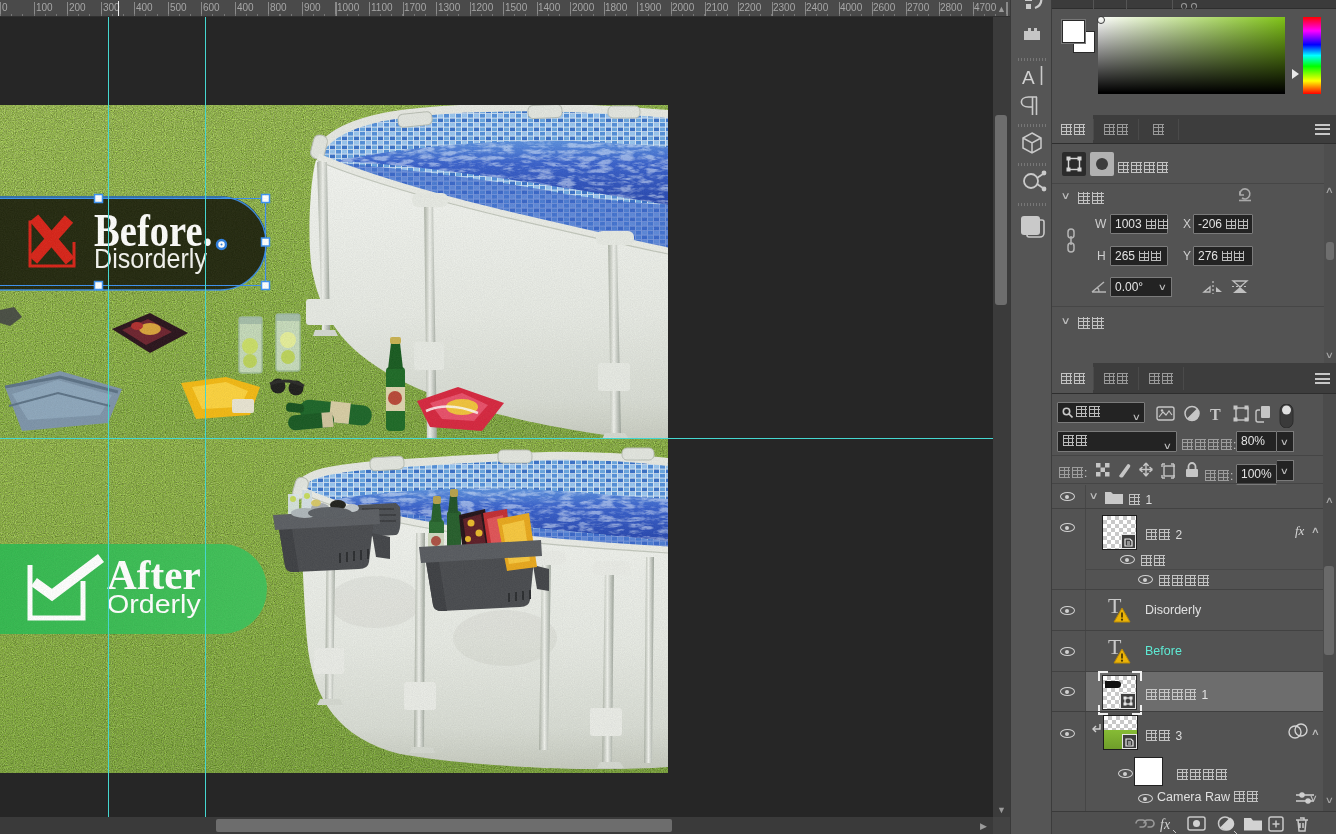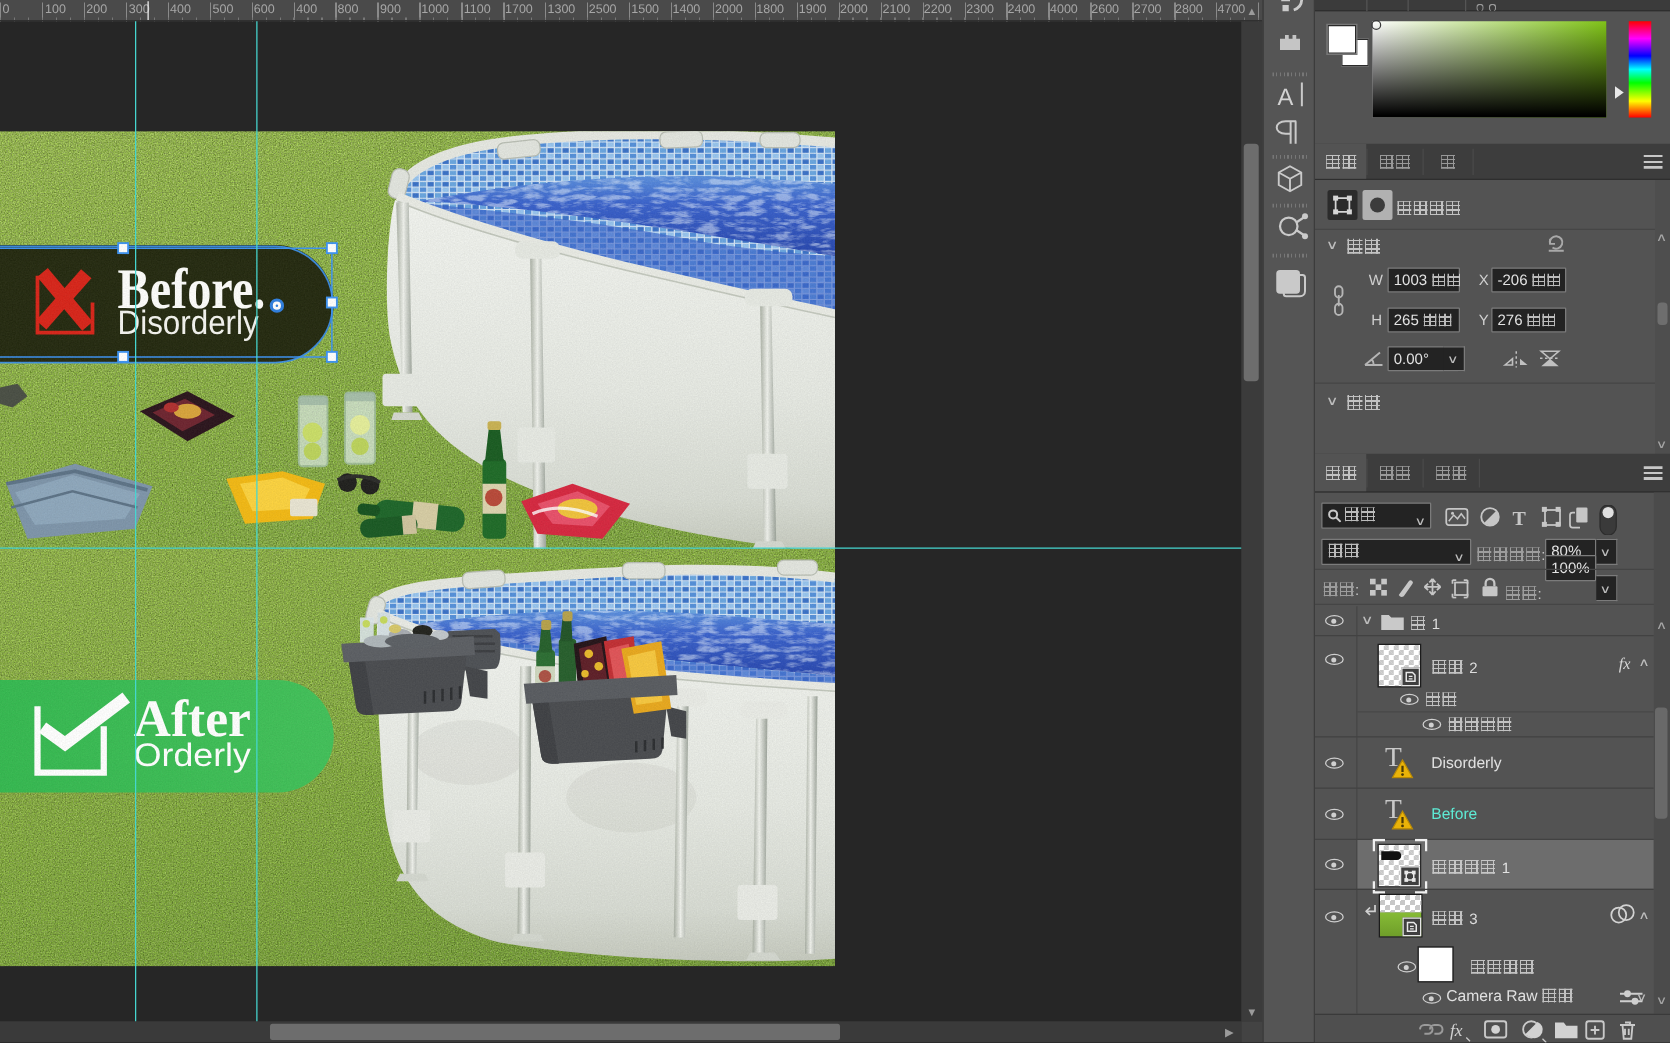--- a/index.html
+++ b/index.html
@@ -353,21 +353,21 @@
       <b style="left:136px">400</b>
       <b style="left:170px">500</b>
       <b style="left:203px">600</b>
       <b style="left:237px">400</b>
       <b style="left:270px">800</b>
       <b style="left:304px">900</b>
       <b style="left:337px">1000</b>
       <b style="left:371px">1100</b>
       <b style="left:404px">1700</b>
       <b style="left:438px">1300</b>
-      <b style="left:471px">2500</b>
+      <b style="left:471px">1200</b>
       <b style="left:505px">1500</b>
       <b style="left:538px">1400</b>
       <b style="left:572px">2000</b>
       <b style="left:605px">1800</b>
       <b style="left:639px">1900</b>
       <b style="left:672px">2000</b>
       <b style="left:706px">2100</b>
       <b style="left:739px">2200</b>
       <b style="left:773px">2300</b>
       <b style="left:806px">2400</b>
@@ -591,21 +591,21 @@
  <path d="M23,15 L31,4 a1.8,1.8 0 0 1 3,2 L27,16 a3,3 0 0 1 -4,-1 Z" fill="#c6c6c6" stroke="none"></path>
  <path d="M50,2 v13 M43.5,8.5 h13 M50,2 l-2.5,3 M50,2 l2.5,3 M50,15 l-2.5,-3 M50,15 l2.5,-3 M43.5,8.5 l3,-2.5 M43.5,8.5 l3,2.5 M56.5,8.5 l-3,-2.5 M56.5,8.5 l-3,2.5" stroke-width="1.4"></path>
  <rect x="68" y="5" width="10" height="10" stroke-width="1.4"></rect>
         <path d="M66,3 h3 M75,3 h3 M66,17 h3 M75,17 h3 M66,3 v3 M78,3 v3 M66,14 v3 M78,14 v3" stroke-width="1.4"></path>
  <g>
           <rect x="90" y="8" width="12" height="8" rx="1" fill="#c6c6c6" stroke="none"></rect>
           <path d="M92.5,8 v-2.5 a3.5,3.5 0 0 1 7,0 V8" stroke-width="1.8"></path>
         </g>
 </svg>
 <div class="abs" style="left:152px;top:466px"><span class="k d"></span><span class="k d"></span><span style="color:#c5c5c5;font-size:12px">:</span></div>
-<div class="fld" style="left:184px;top:444px;width:41px;height:21px;line-height:19px">100%</div>
+<div class="fld" style="left:184px;top:464px;width:41px;height:21px;line-height:19px">100%</div>
 <div class="abs" style="left:225px;top:460px;width:17px;height:21px;background:#232323;border:1px solid #7b7b7b;border-left:none">
  <div class="chev" style="left:4px;top:5px;font-size:9px">∨</div>
       </div>
 <div class="abs" style="left:0;top:455px;width:284px;height:1px;background:#454545"></div>
 <div class="abs" style="left:0;top:483px;width:284px;height:1px;background:#454545"></div>
 
 <div class="abs" style="left:0;top:485px;width:271px;height:326px">
  <div class="abs" style="left:33px;top:0;width:1px;height:326px;background:#464646"></div>
 
  <div class="eye" style="left:8px;top:7px"></div>

